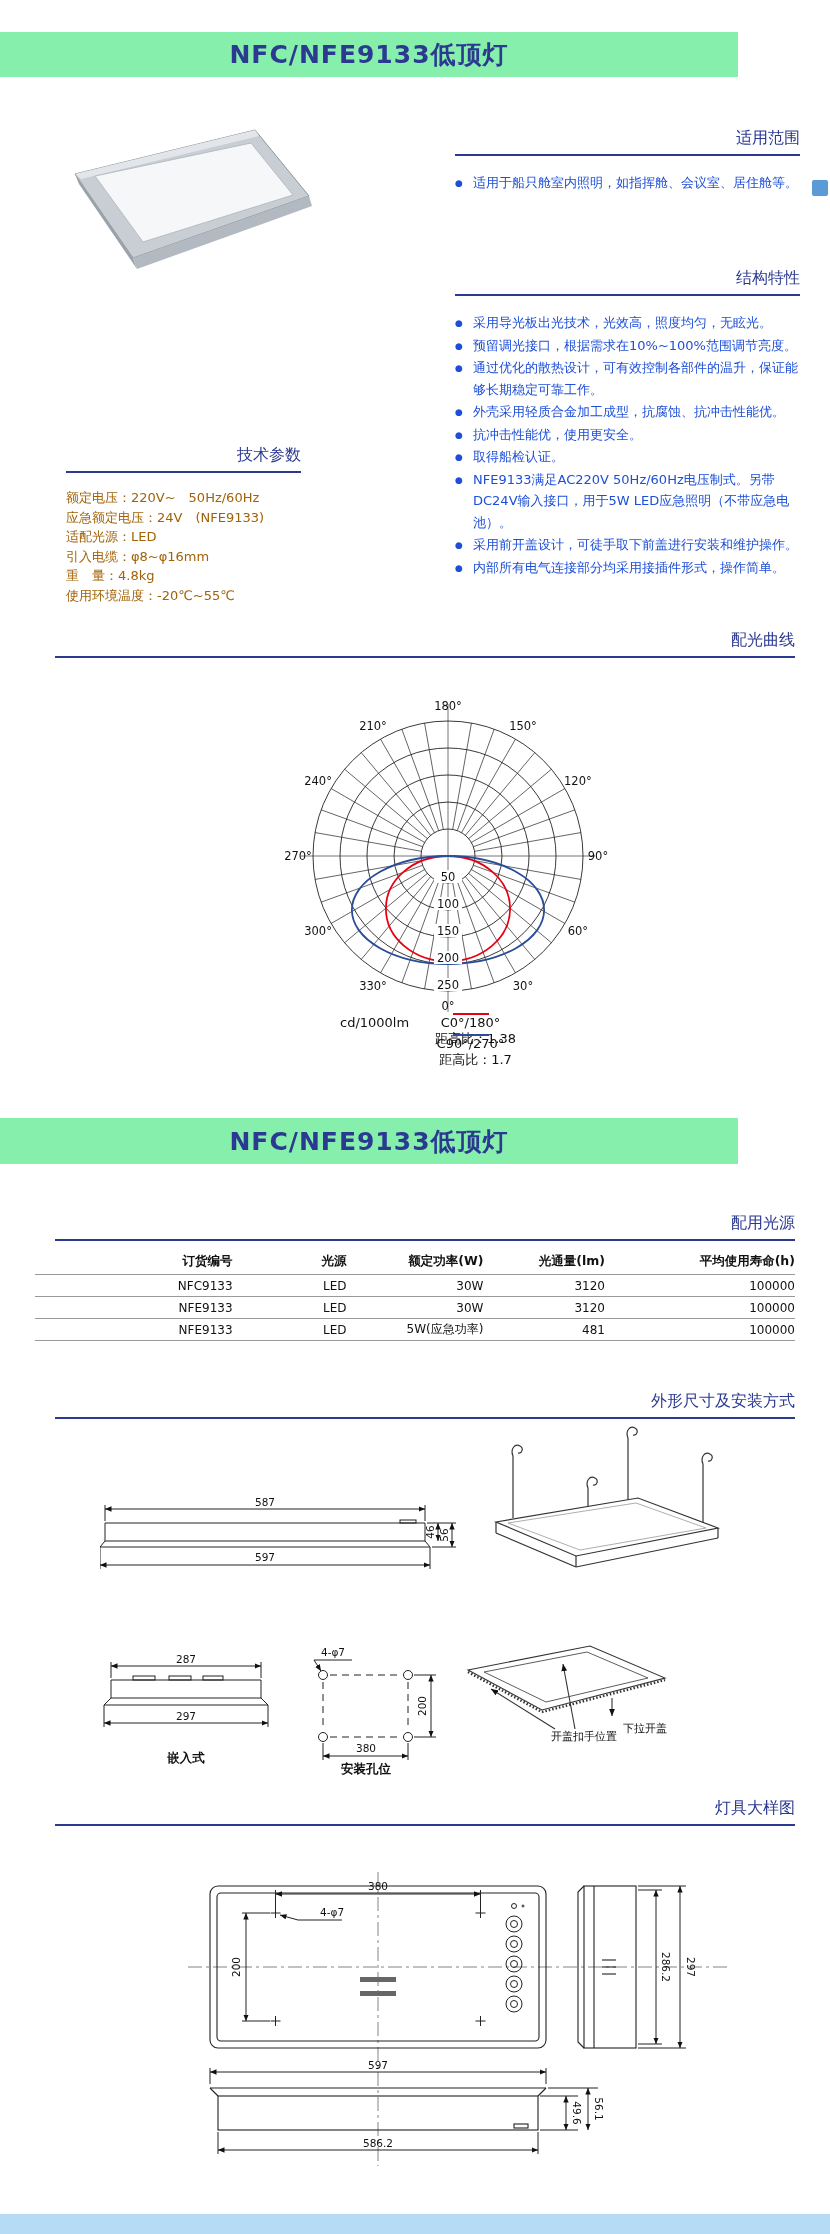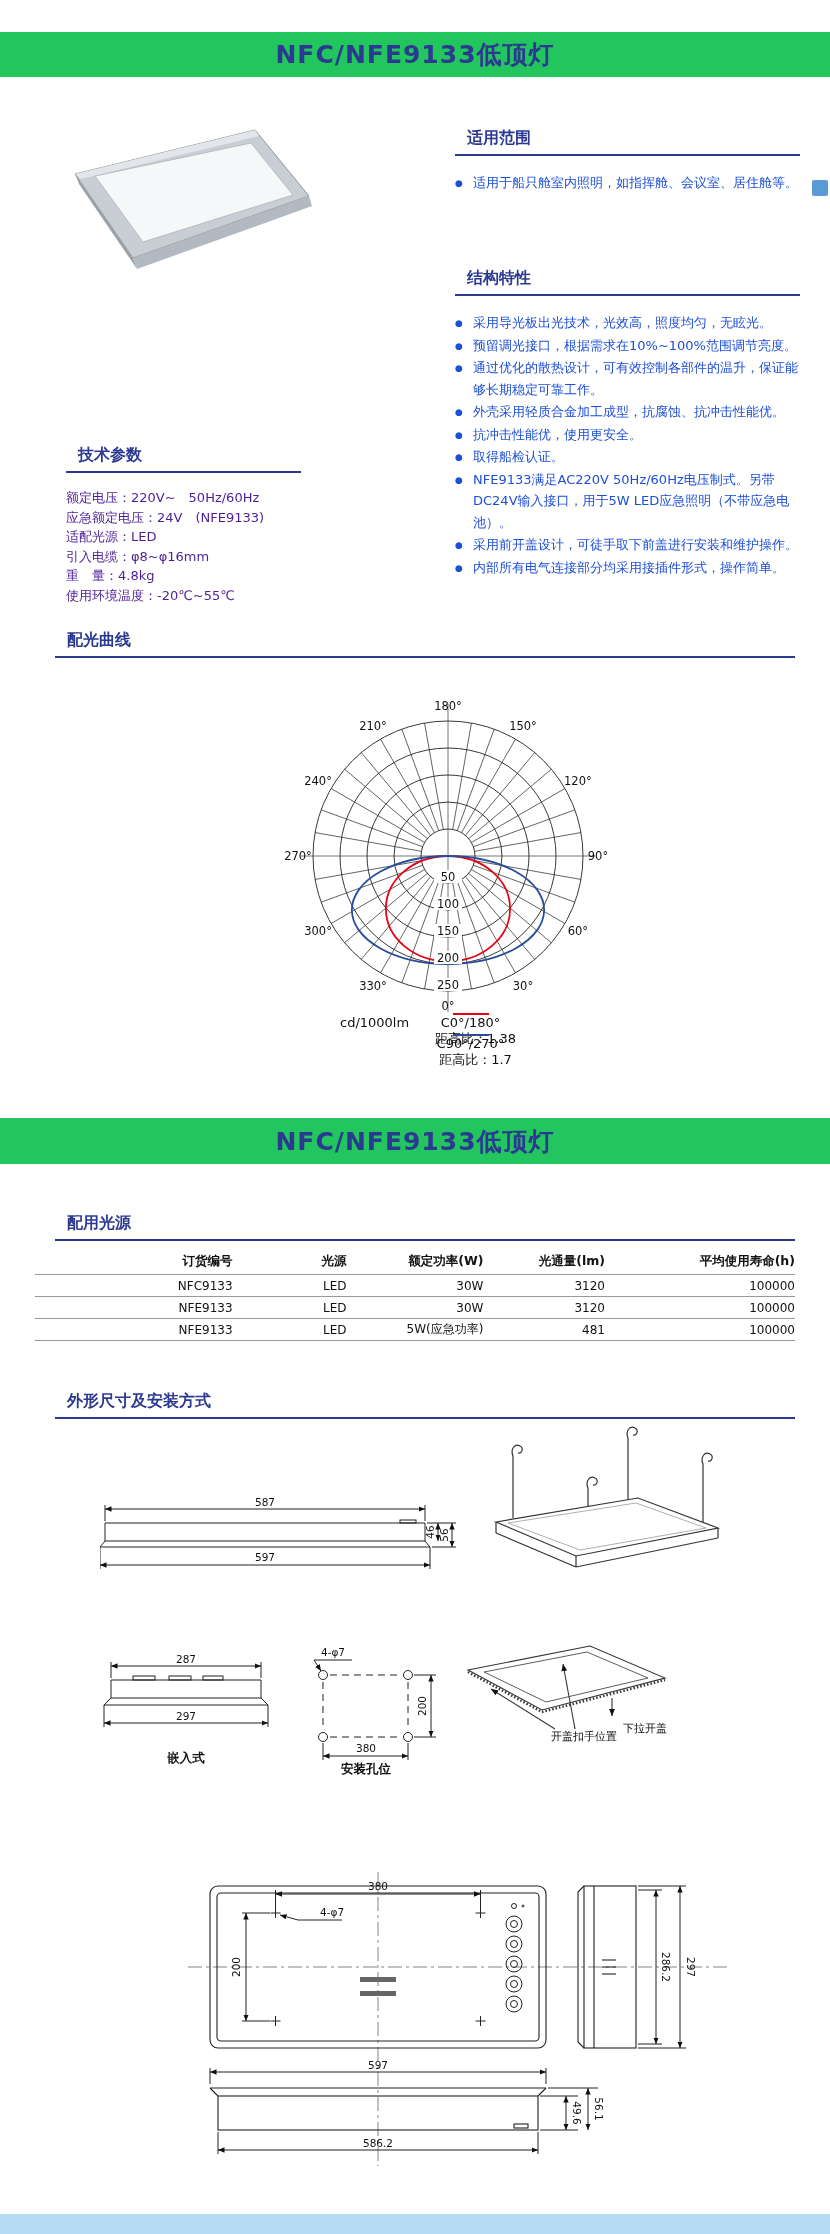--- a/index.html
+++ b/index.html
@@ -1,28 +1,28 @@
 <!DOCTYPE html>
 <html><head>
 <meta charset="utf-8">
 <style>
   html,body{margin:0;padding:0;background:#fff;}
   .page{position:relative;width:830px;height:2234px;background:#fff;overflow:hidden;
         font-family:"DejaVu Sans","Liberation Sans",sans-serif;color:#111;}
   .abs{position:absolute;}
-  .banner{position:absolute;left:0;width:830px;height:45px;background:#22c55e;
+  .banner{position:absolute;left:0;width:738px;height:45px;background:#86efac;
           display:flex;align-items:center;justify-content:center;text-align:right;}
   .banner-text{font-size:25px;font-weight:bold;color:#2b3990;letter-spacing:1px;}
   .sec{position:absolute;}
-  .sec-h{font-size:16px;font-weight:bold;color:#2b3990;border-bottom:2px solid #2b3990;
-         padding:0 0 5px 12px;}
+  .sec-h{font-size:16px;font-weight:normal;color:#2b3990;border-bottom:2px solid #2b3990;
+         padding:0 0 5px 12px;text-align:right;}
   .bullets{list-style:none;margin:16px 0 0 0;padding:0;font-size:13px;line-height:21.5px;color:#1d4ed8;}
   .bullets li{position:relative;padding-left:18px;margin-bottom:1px;}
   .bullets li::before{content:"●";position:absolute;left:0;top:1px;font-size:9px;}
-  .tech{margin-top:15px;font-size:13px;line-height:19.5px;color:#4c1d95;}
+  .tech{margin-top:15px;font-size:13px;line-height:19.5px;color:#a16207;}
   .legend{position:absolute;left:300px;top:1013px;display:flex;align-items:flex-start;font-size:13px;margin-left:40px;}
   .legend .unit{width:95px;padding-top:2px;}
   .entry{display:flex;align-items:center;height:21px;flex-direction:column;}
   .sw{width:36px;height:0;border-top:2px solid;margin-right:8px;}
   .entry .lab{margin-right:10px;}
   .table{position:absolute;left:35px;top:1248px;width:760px;font-size:12px;}
   .tr{display:flex;align-items:center;border-bottom:1px solid #999;height:21px;text-align:right;}
   .tr.head{font-weight:bold;height:26px;font-size:12.5px;}
   .c1{width:26%;}.c2{width:15%;}.c3{width:18%;}.c4{width:16%;}.c5{width:25%;}
   .blue-sq{position:absolute;left:812px;top:180px;width:16px;height:16px;background:#5b9bd5;border-radius:2px;}
@@ -335,20 +335,23 @@
       <line x1="8" y1="46" x2="82" y2="86" stroke-width="2.5" stroke-dasharray="1.5 2"></line>
       <line x1="82" y1="86" x2="205" y2="54" stroke-width="2.5" stroke-dasharray="1.5 2"></line>
       <line x1="95" y1="103" x2="31" y2="63" marker-end="url(#arw)"></line>
       <line x1="115" y1="103" x2="103" y2="38" marker-end="url(#arw)"></line>
       <line x1="152" y1="72" x2="152" y2="90" marker-end="url(#arw)"></line>
     </g>
     <text class="small" x="124" y="114" text-anchor="middle">开盖扣手位置</text>
     <text class="small" x="185" y="106" text-anchor="middle">下拉开盖</text>
   </svg>
 
+  <div class="sec" style="left:55px;top:1798px;width:740px">
+    <div class="sec-h">灯具大样图</div>
+  </div>
 
   <svg class="abs" style="left:170px;top:1870px" width="580" height="300" viewBox="0 0 580 300">
 
     <g stroke="#666" stroke-width="0.8" fill="none">
       <line x1="208" y1="2" x2="208" y2="296" stroke-dasharray="14 4 3 4"></line>
       <line x1="18" y1="97" x2="560" y2="97" stroke-dasharray="14 4 3 4"></line>
     </g>
 
     <g>
       <g stroke="#222" stroke-width="1.1" fill="none">

